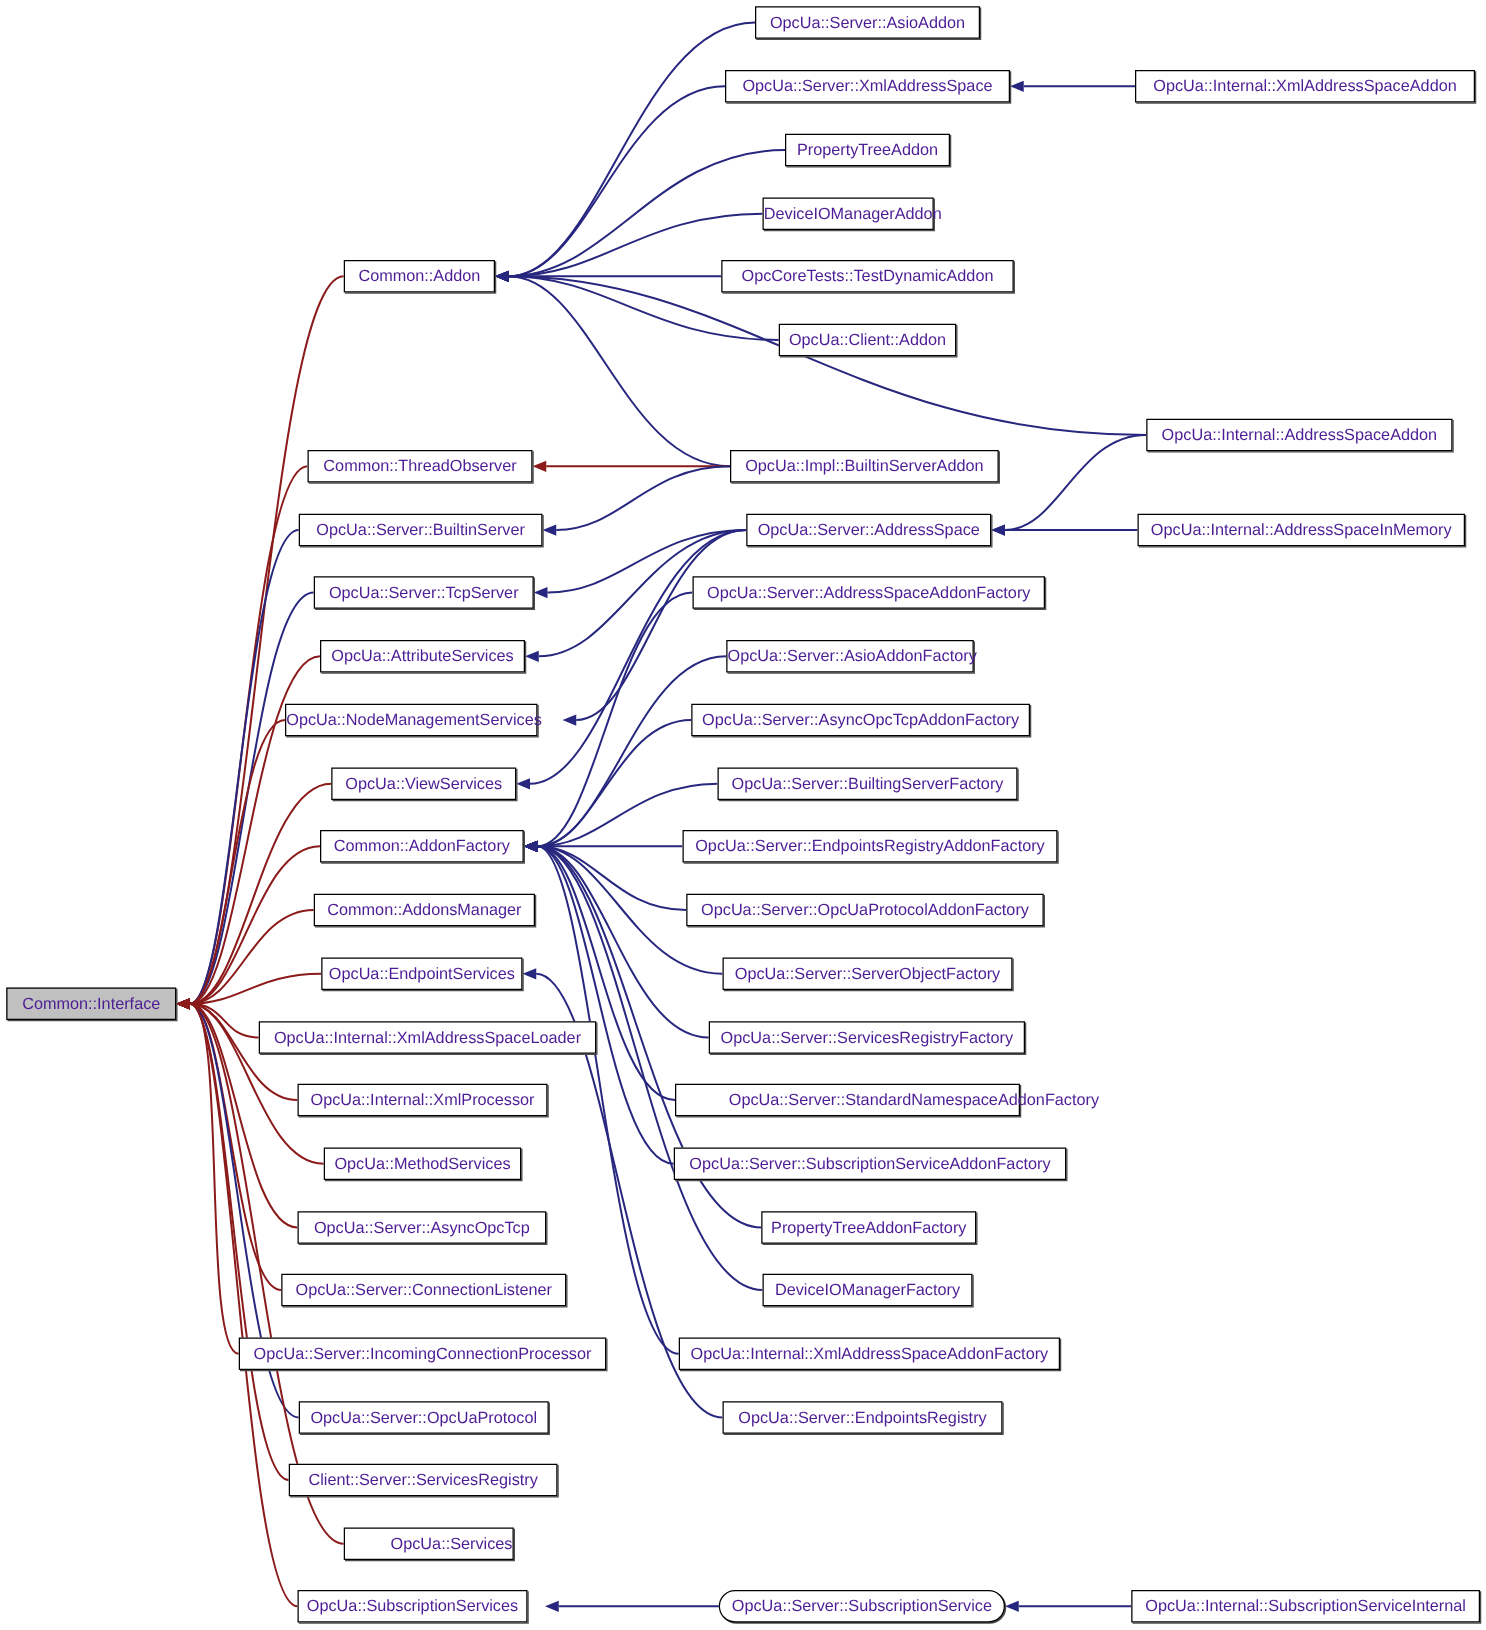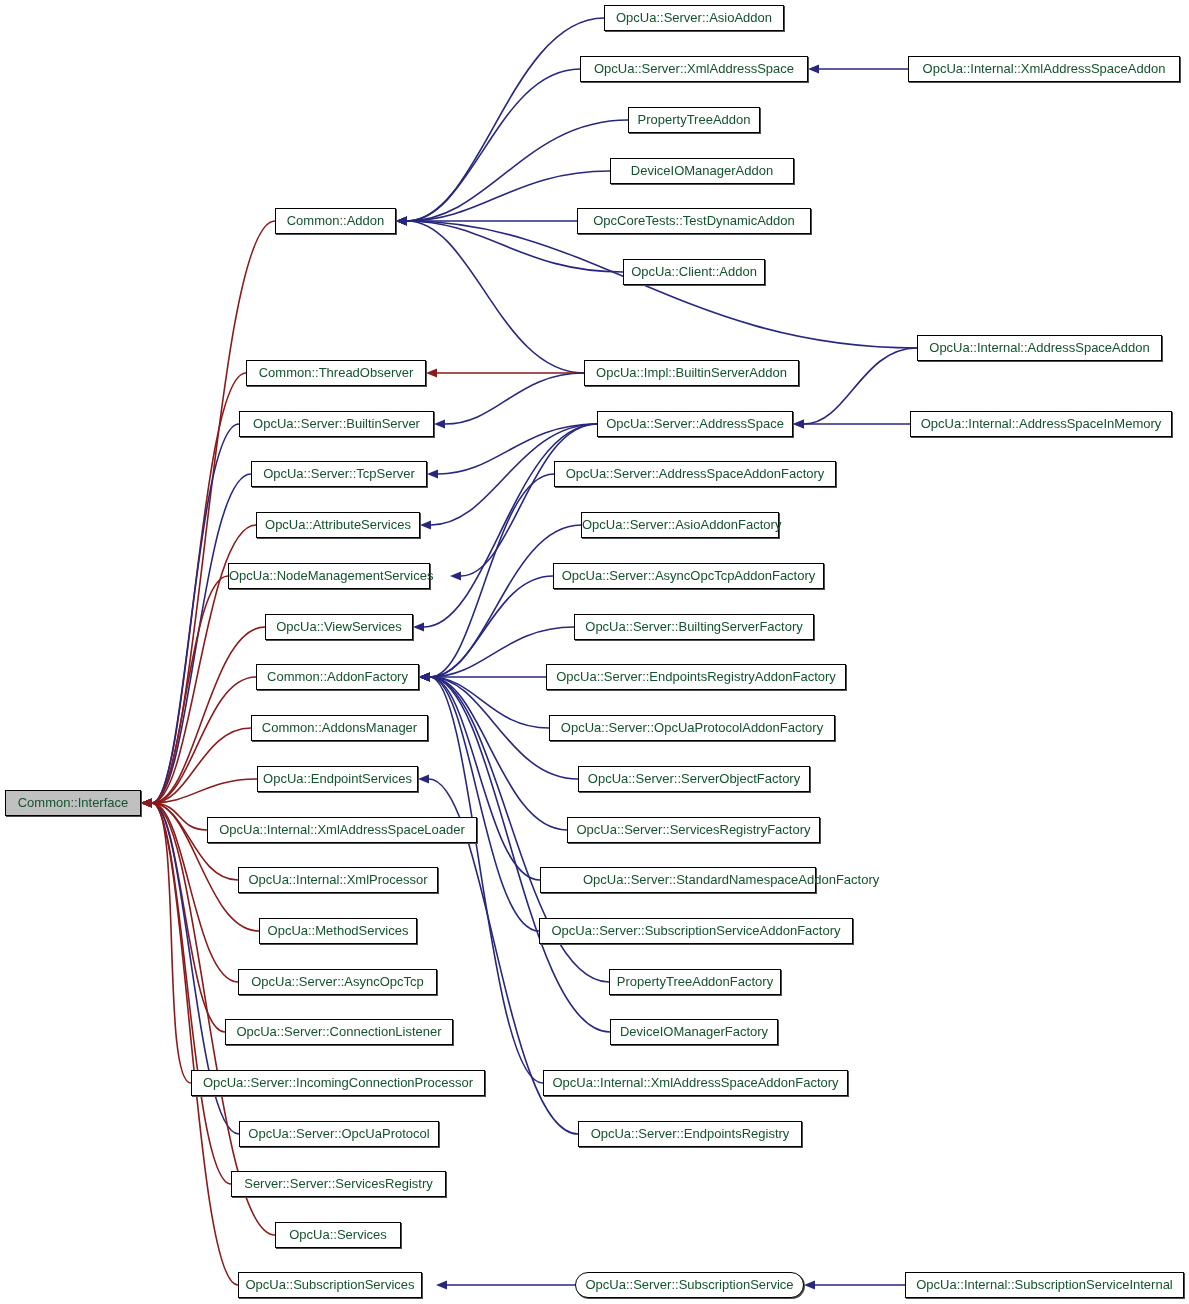--- a/index.html
+++ b/index.html
@@ -4,21 +4,21 @@
 <style>
   html,body{margin:0;padding:0;background:#ffffff;}
   body{font-family:"Liberation Sans","DejaVu Sans",sans-serif;}
   #diagram{position:relative;width:1189px;height:1304px;background:#ffffff;overflow:hidden;}
   #edges{position:absolute;left:0;top:0;width:1189px;height:1304px;}
   .node{
     position:absolute;
     box-sizing:border-box;
     border:1px solid #000000;
     background:#ffffff;
-    color:#14532d;
+    color:#4c1d95;
     font-size:13px;
     line-height:24px;
     height:26px;
     text-align:center;
     white-space:nowrap;
     box-shadow:1px 1px 0 0 #4d4d4d;
     cursor:pointer;
   }
   .node.root{
     background:#c0c0c0;
@@ -135,21 +135,21 @@
       <path d="M 575 1285 C 512.45 1285, 495.65 1285, 447 1285" fill="none" stroke="#27277f" stroke-width="1.6"></path>
       <polygon points="436,1285 447,1280.5 447,1289.5" fill="#27277f"></polygon>
       <path d="M 905 1285 C 859.55 1285, 850.35 1285, 815 1285" fill="none" stroke="#27277f" stroke-width="1.6"></path>
       <polygon points="804,1285 815,1280.5 815,1289.5" fill="#27277f"></polygon>
     </svg>
   <div id="nodes">
       <div class="node" style="left: 604px; top: 5px; width: 180px;">OpcUa::Server::AsioAddon</div>
       <div class="node" style="left: 580px; top: 56px; width: 228px;">OpcUa::Server::XmlAddressSpace</div>
       <div class="node" style="left: 908px; top: 56px; width: 272px;">OpcUa::Internal::XmlAddressSpaceAddon</div>
       <div class="node" style="left: 628px; top: 107px; width: 132px;">PropertyTreeAddon</div>
-      <div class="node" style="left: 610px; top: 158px; width: 184px;">DeviceIOManagerAddon</div>
+      <div class="node" style="left: 610px; top: 158px; width: 137px;">DeviceIOManagerAddon</div>
       <div class="node" style="left: 577px; top: 208px; width: 234px;">OpcCoreTests::TestDynamicAddon</div>
       <div class="node" style="left: 623px; top: 259px; width: 142px;">OpcUa::Client::Addon</div>
       <div class="node" style="left: 275px; top: 208px; width: 121px;">Common::Addon</div>
       <div class="node" style="left: 917px; top: 335px; width: 245px;">OpcUa::Internal::AddressSpaceAddon</div>
       <div class="node" style="left: 584px; top: 360px; width: 215px;">OpcUa::Impl::BuiltinServerAddon</div>
       <div class="node" style="left: 246px; top: 360px; width: 180px;">Common::ThreadObserver</div>
       <div class="node" style="left: 597px; top: 411px; width: 196px;">OpcUa::Server::AddressSpace</div>
       <div class="node" style="left: 910px; top: 411px; width: 262px;">OpcUa::Internal::AddressSpaceInMemory</div>
       <div class="node" style="left: 239px; top: 411px; width: 195px;">OpcUa::Server::BuiltinServer</div>
       <div class="node" style="left: 554px; top: 461px; width: 282px;">OpcUa::Server::AddressSpaceAddonFactory</div>
@@ -173,20 +173,20 @@
       <div class="node" style="left: 539px; top: 918px; width: 314px;">OpcUa::Server::SubscriptionServiceAddonFactory</div>
       <div class="node" style="left: 259px; top: 918px; width: 158px;">OpcUa::MethodServices</div>
       <div class="node" style="left: 609px; top: 969px; width: 172px;">PropertyTreeAddonFactory</div>
       <div class="node" style="left: 238px; top: 969px; width: 199px;">OpcUa::Server::AsyncOpcTcp</div>
       <div class="node" style="left: 610px; top: 1019px; width: 168px;">DeviceIOManagerFactory</div>
       <div class="node" style="left: 225px; top: 1019px; width: 228px;">OpcUa::Server::ConnectionListener</div>
       <div class="node" style="left: 543px; top: 1070px; width: 305px;">OpcUa::Internal::XmlAddressSpaceAddonFactory</div>
       <div class="node" style="left: 191px; top: 1070px; width: 294px;">OpcUa::Server::IncomingConnectionProcessor</div>
       <div class="node" style="left: 578px; top: 1121px; width: 224px;">OpcUa::Server::EndpointsRegistry</div>
       <div class="node" style="left: 239px; top: 1121px; width: 200px;">OpcUa::Server::OpcUaProtocol</div>
-      <div class="node" style="left: 231px; top: 1171px; width: 215px;">Server::Server::ServicesRegistry</div>
-      <div class="node" style="left: 275px; top: 1222px; width: 126px;">OpcUa::Services</div>
+      <div class="node" style="left: 231px; top: 1171px; width: 215px;">Client::Server::ServicesRegistry</div>
+      <div class="node" style="left: 275px; top: 1222px; width: 136px; text-align: right;">OpcUa::Services</div>
       <div class="node" style="left: 238px; top: 1272px; width: 184px;">OpcUa::SubscriptionServices</div>
       <div class="node" style="left: 575px; top: 1272px; width: 229px; border-radius: 13px;">OpcUa::Server::SubscriptionService</div>
       <div class="node" style="left: 905px; top: 1272px; width: 279px;">OpcUa::Internal::SubscriptionServiceInternal</div>
       <div class="node root" style="left: 5px; top: 790px; width: 136px;">Common::Interface</div>
     </div>
 </div>
 
 </body></html>

